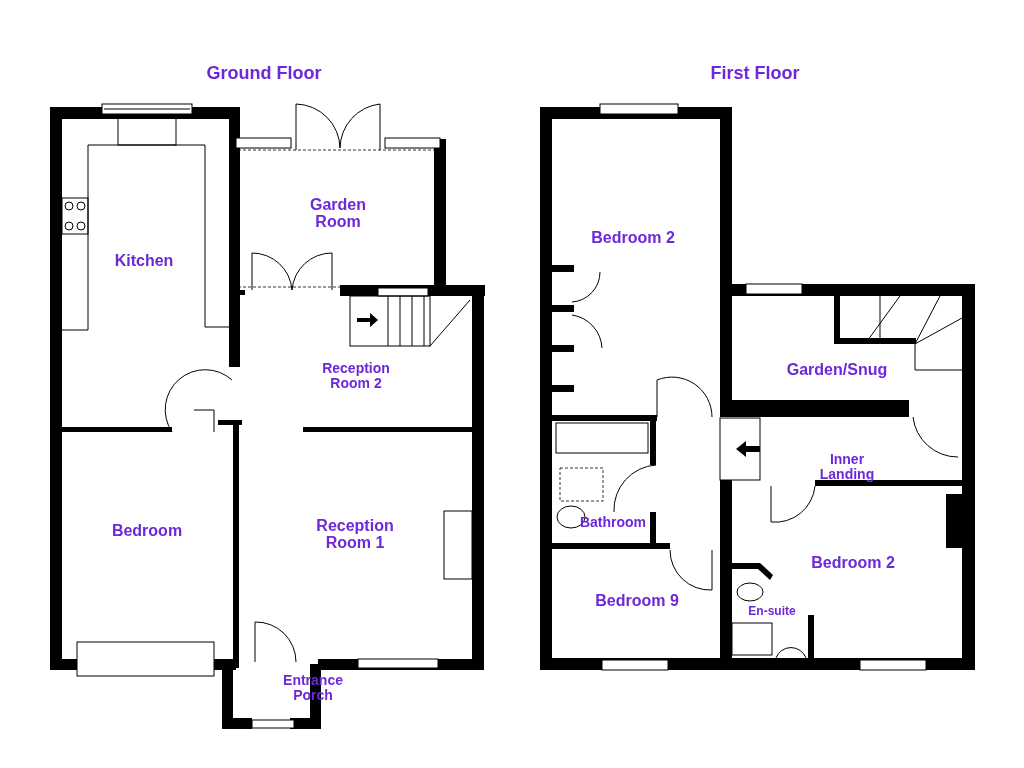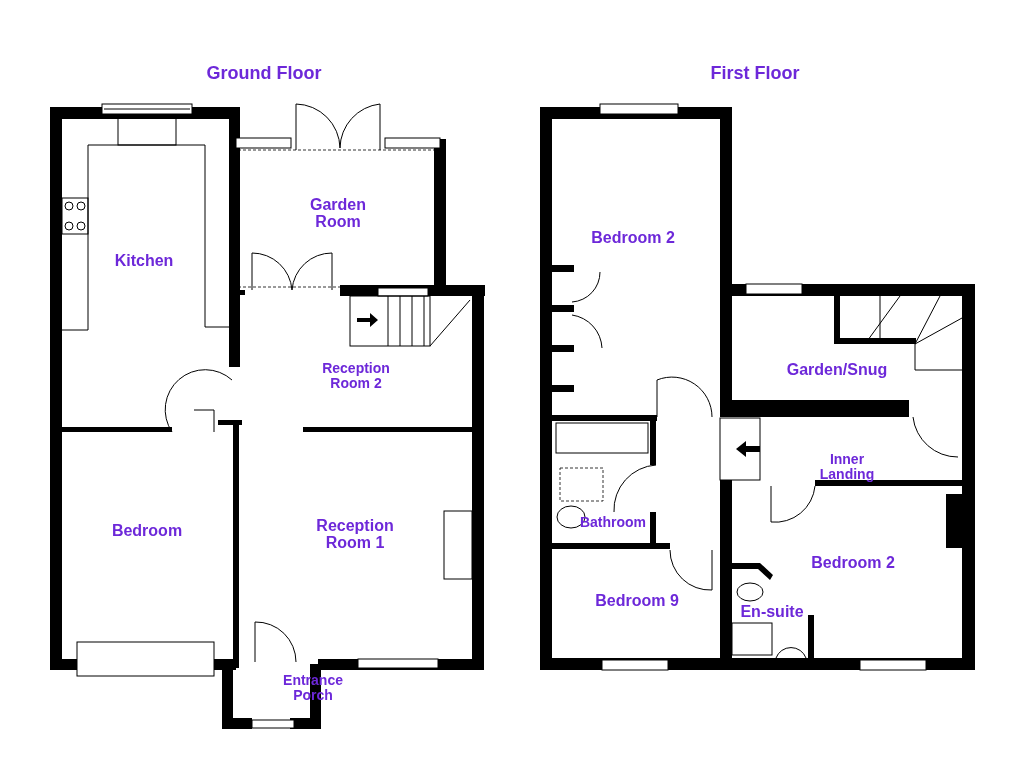--- a/index.html
+++ b/index.html
@@ -7,21 +7,21 @@
          font-family: "Liberation Sans", sans-serif; }
   svg { position: absolute; left: 0; top: 0; }
   .wall { fill: #000; }
   .thin { fill: none; stroke: #000; stroke-width: 1; }
   .thin-w { fill: #fff; stroke: #000; stroke-width: 1; }
   .dash { fill: none; stroke: #000; stroke-width: 0.8; stroke-dasharray: 3 2; }
   .win { fill: #fff; stroke: #000; stroke-width: 1; }
   .lbl { position: absolute; font-weight: bold; color: #6d28d9; text-align: center;
          line-height: 17px; font-size: 16px; white-space: pre-line; transform: translateX(-50%); }
   .lbl.sm { font-size: 14px; line-height: 15px; }
-  .lbl.xs { font-size: 16px; line-height: 13px; text-align: center; }
+  .lbl.xs { font-size: 12px; line-height: 13px; text-align: center; }
   .title { position: absolute; font-weight: bold; font-size: 18px; color: #6d28d9; transform: translateX(-50%); }
 </style>
 </head>
 <body>
 
 <svg width="1024" height="768" viewBox="0 0 1024 768">
 
   <g>
 
     <rect class="wall" x="50" y="107" width="12" height="563"></rect>

